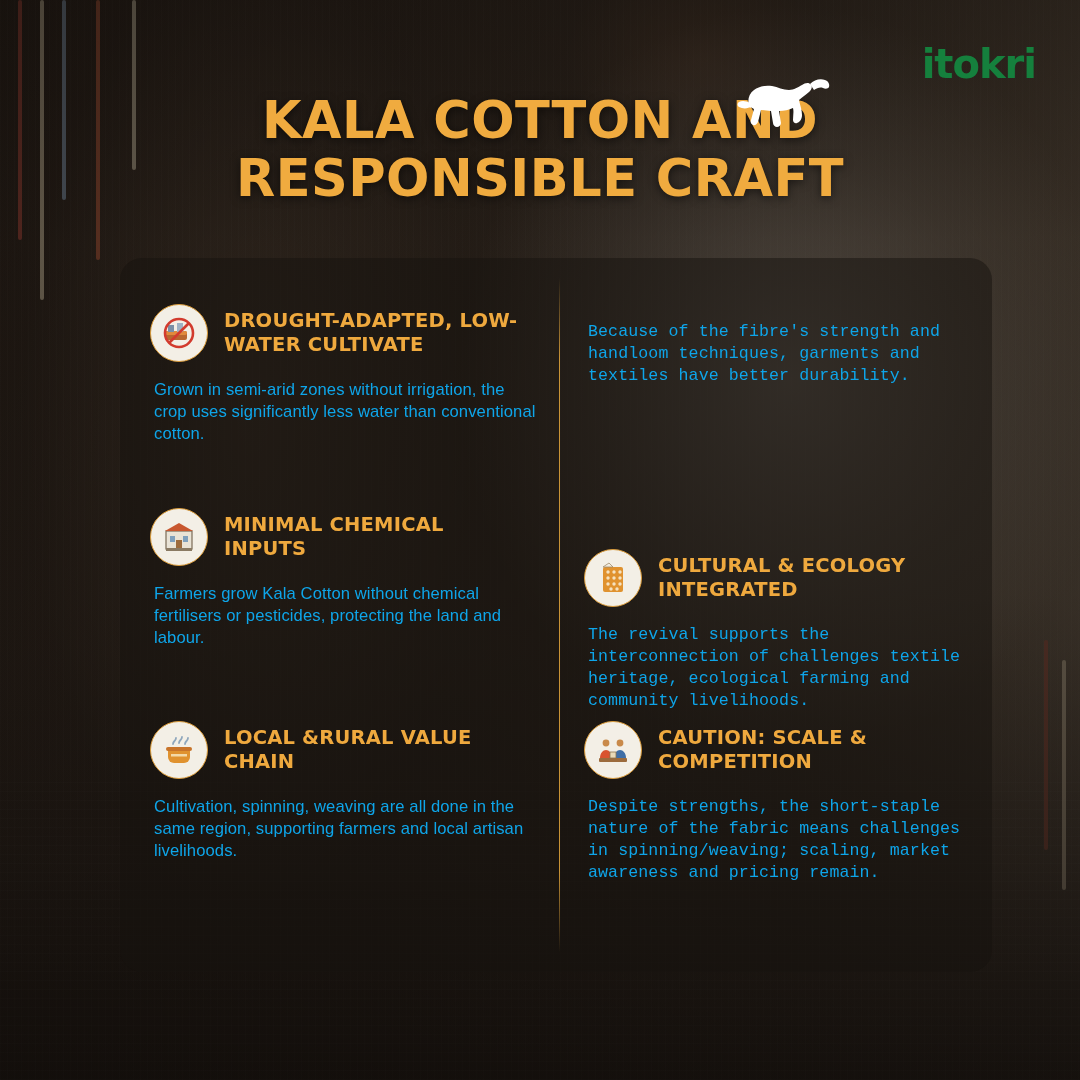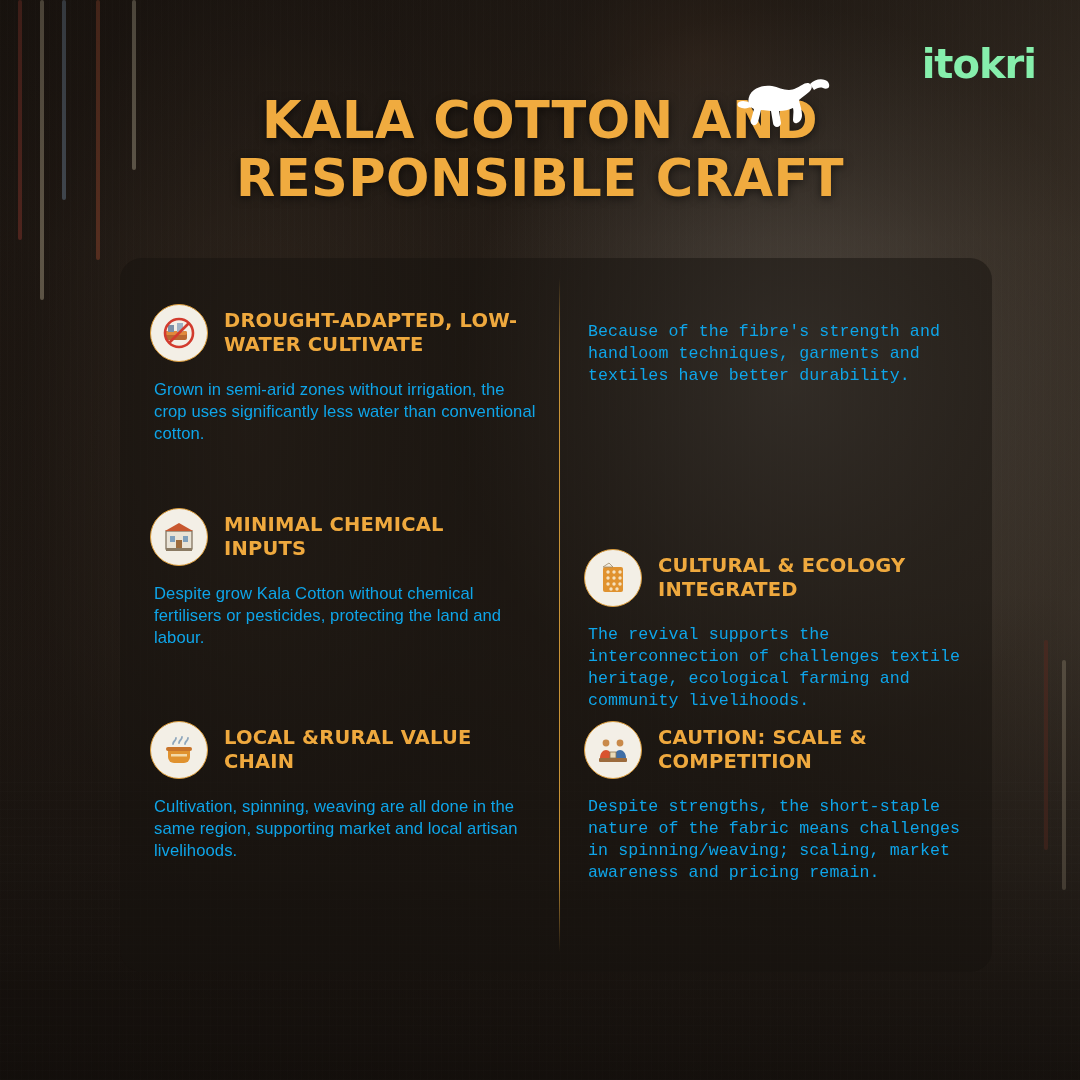--- a/index.html
+++ b/index.html
@@ -67,21 +67,21 @@
 
   
   .brand {
     position: absolute;
     top: 44px;
     right: 44px;
     font-family: "DejaVu Sans", sans-serif;
     font-size: 40px;
     font-weight: 700;
     letter-spacing: -1px;
-    color: #86efac;
+    color: #15803d;
     line-height: 1;
   }
 
   
   .title-wrap {
     position: absolute;
     top: 92px;
     left: 0;
     width: 1080px;
     text-align: center;
@@ -249,36 +249,36 @@
               <rect x="7" y="14" width="26" height="18" fill="#e9e3d6" stroke="#7a6a55" stroke-width="1.2"></rect>
               <polygon points="6,14 20,6 34,14" fill="#c8572f"></polygon>
               <rect x="11" y="19" width="5" height="6" fill="#7fa0bd"></rect>
               <rect x="24" y="19" width="5" height="6" fill="#7fa0bd"></rect>
               <rect x="17" y="23" width="6" height="9" fill="#9c6b3d"></rect>
               <rect x="7" y="31" width="26" height="3" fill="#8a7a63"></rect>
             </svg>
           </span>
           <span class="item-title">MINIMAL CHEMICAL INPUTS</span>
         </div>
-        <div class="item-body">Despite grow Kala Cotton without chemical fertilisers or pesticides, protecting the land and labour.</div>
+        <div class="item-body">Farmers grow Kala Cotton without chemical fertilisers or pesticides, protecting the land and labour.</div>
       </div>
 
       <div class="item" style="top:463px;">
         <div class="item-head">
           <span class="icon-badge">
             <svg width="40" height="40" viewBox="0 0 40 40">
               <path d="M9 20h22v7a6 6 0 0 1-6 6H15a6 6 0 0 1-6-6z" fill="#e0922f"></path>
               <rect x="7" y="17" width="26" height="4" rx="2" fill="#c8742a"></rect>
               <path d="M14 14c0-3 3-3 3-6M20 13c0-3 3-3 3-6M26 14c0-3 3-3 3-6" stroke="#8fa7bd" stroke-width="1.8" fill="none" stroke-linecap="round"></path>
               <rect x="12" y="24" width="16" height="2.5" fill="#f3d9a8"></rect>
             </svg>
           </span>
           <span class="item-title">LOCAL &amp;RURAL VALUE CHAIN</span>
         </div>
-        <div class="item-body">Cultivation, spinning, weaving are all done in the same region, supporting market and local artisan livelihoods.</div>
+        <div class="item-body">Cultivation, spinning, weaving are all done in the same region, supporting farmers and local artisan livelihoods.</div>
       </div>
 
     </div>
 
     <div class="col col-right">
 
       <div class="item" style="top:46px;">
         <div class="item-body">Because of the fibre's strength and handloom techniques, garments and textiles have better durability.</div>
       </div>
 

